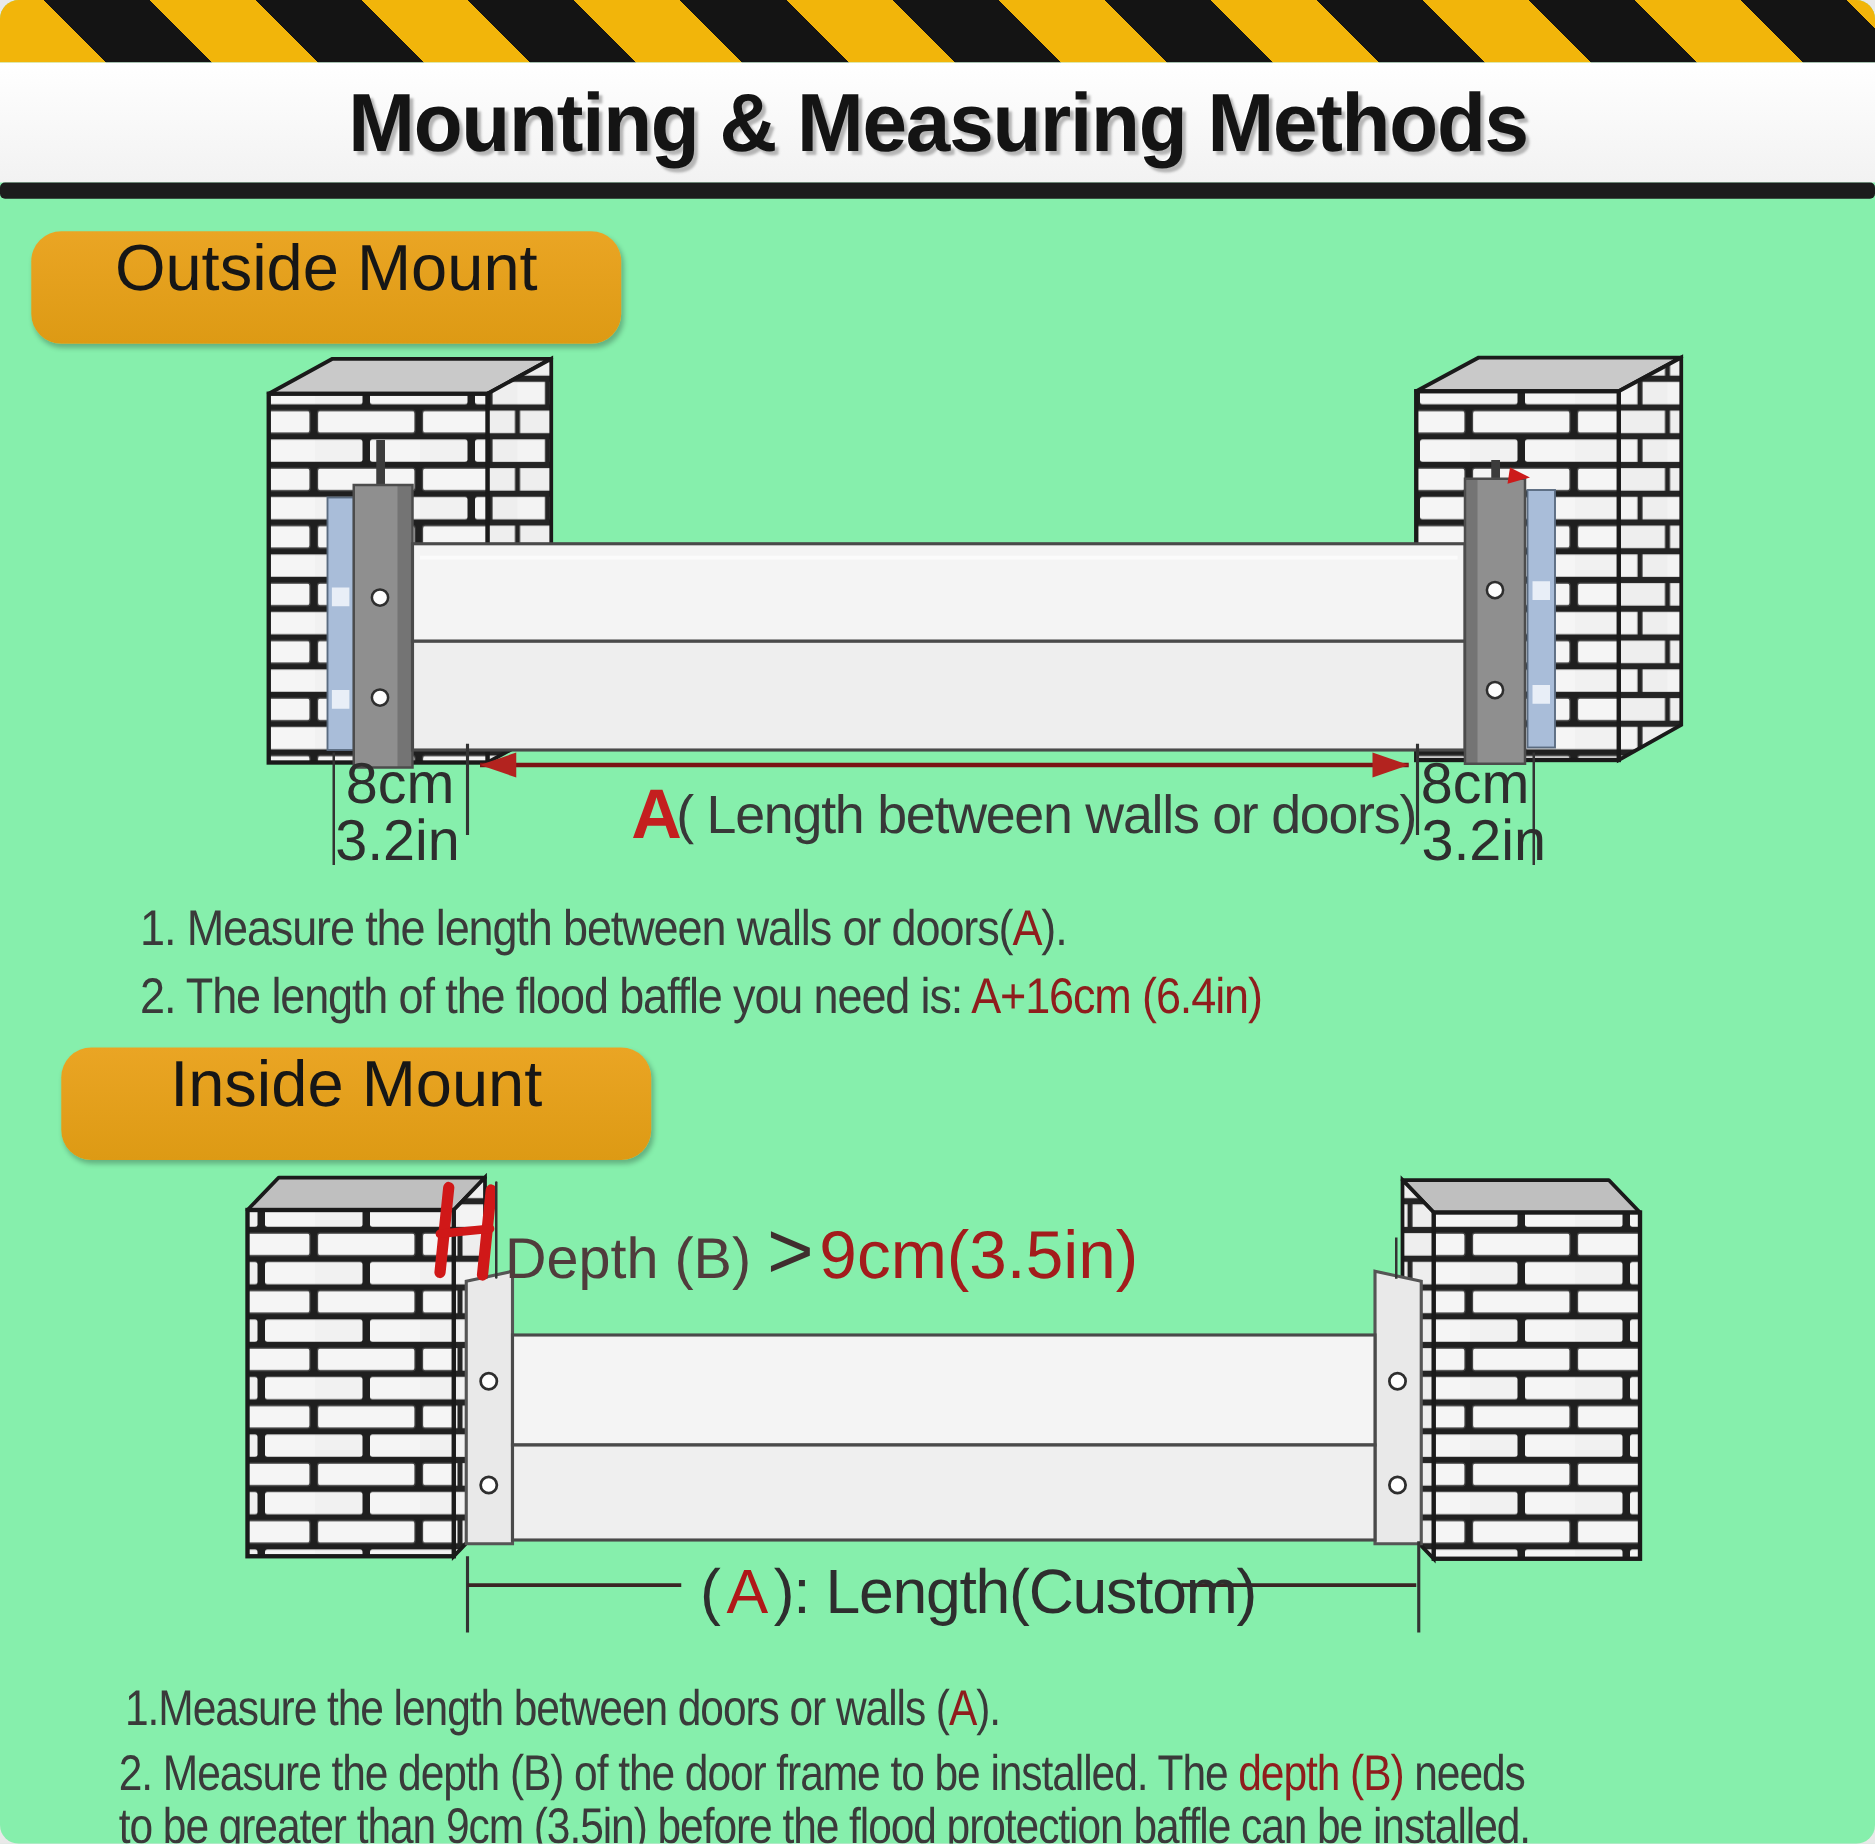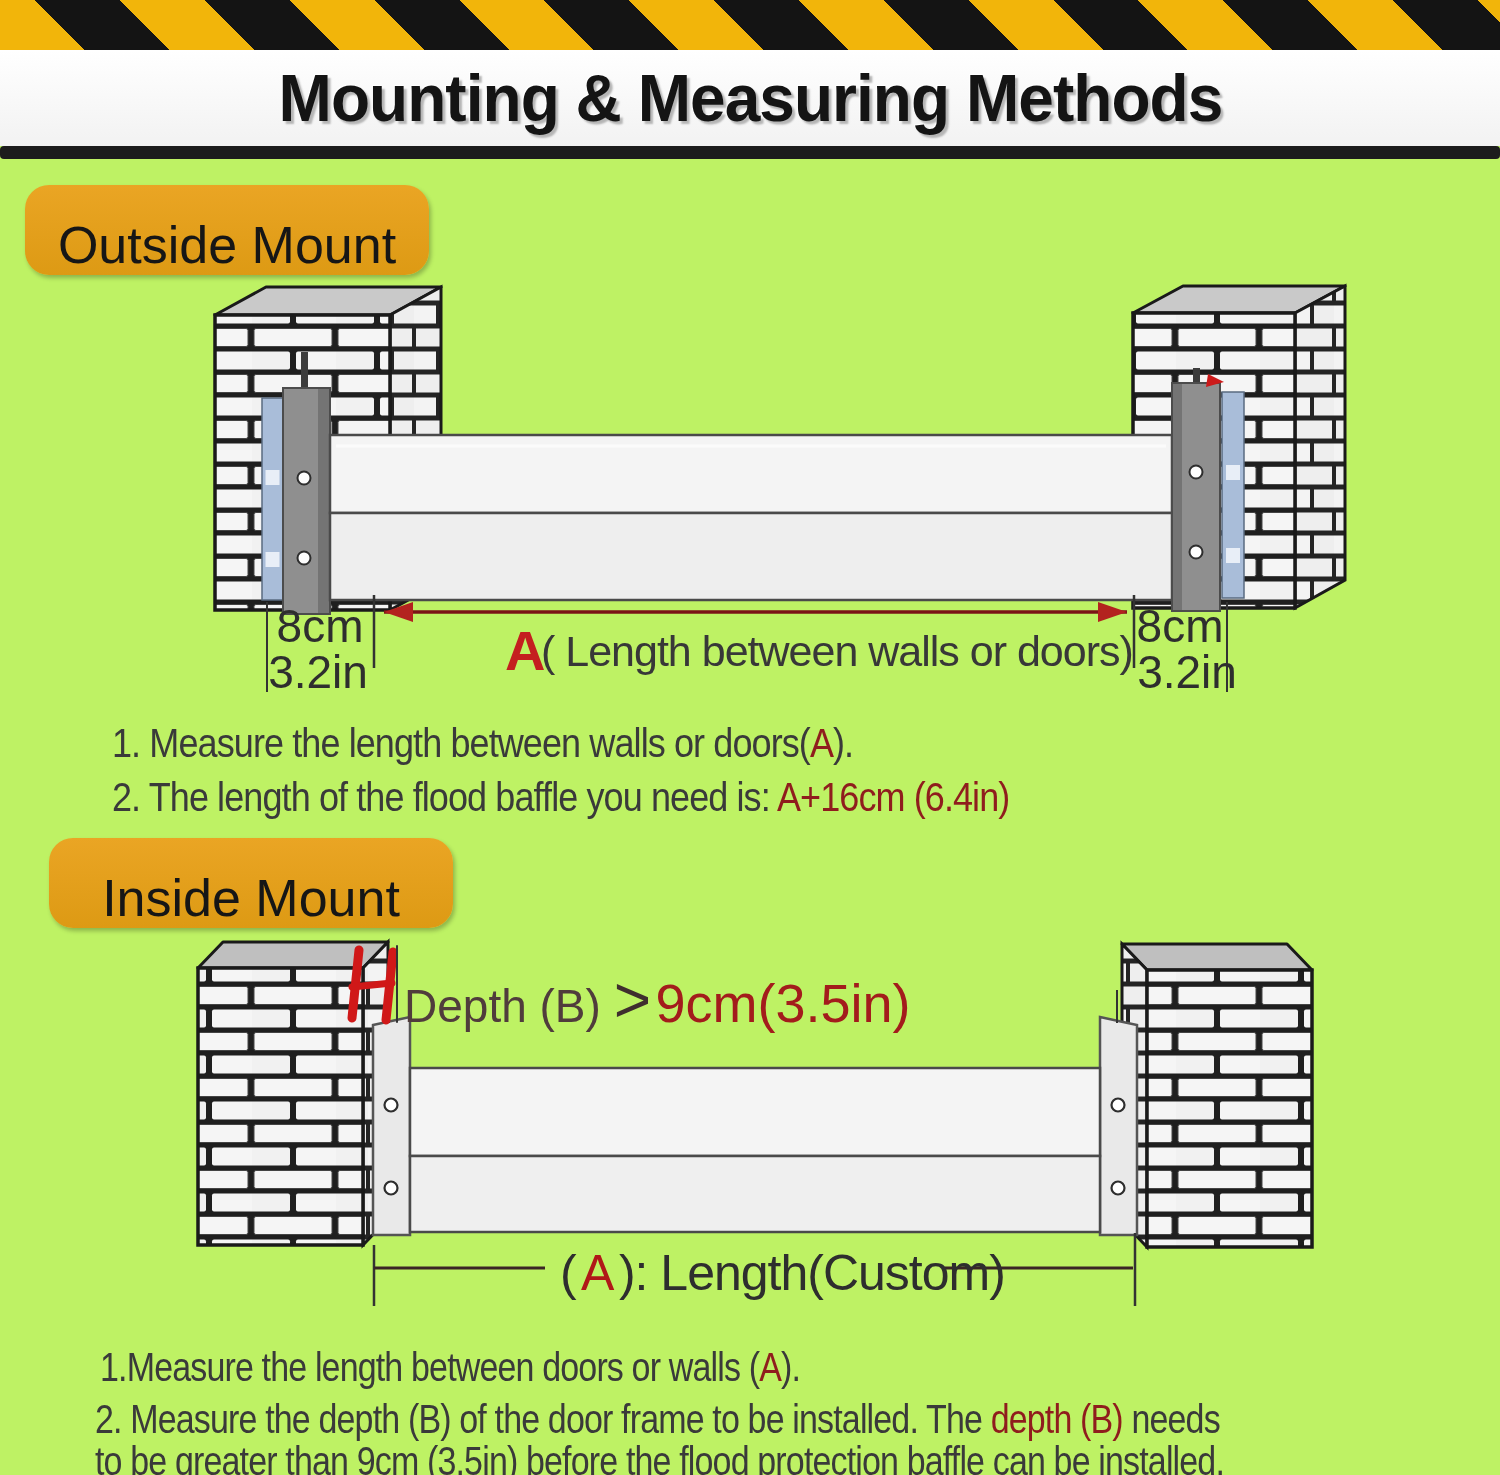--- a/index.html
+++ b/index.html
@@ -1,18 +1,18 @@
 <!DOCTYPE html>
 <html style="--hazard_yellow: #f2b50a; --badge: #eaa524; --accent_red: #c41f1f; --dark_red: #8f1d1d; --arrow: #7b1416;"><head>
 <meta charset="utf-8">
 <style>
   html,body{margin:0;padding:0;background:#e9e9e9;}
   .page{
-    position:relative;width:1500px;height:1475px;background:#bef264;
-    font-family:"Liberation Sans","DejaVu Sans",sans-serif;overflow:hidden;
+    position:relative;width:1500px;height:1475px;background:#86efac;
+    font-family:"Liberation Sans","DejaVu Sans",sans-serif;overflow:hidden;border-radius:15px;
   }
   
   .hazard-tape{
     position:absolute;left:0;top:0;width:100%;height:50px;
     background:repeating-linear-gradient(45deg,var(--hazard_yellow,#f2b50a) 0 60px,#141414 60px 120px);
     box-shadow:0 2px 4px rgba(0,0,0,.35);
   }
   .title-band{
     position:absolute;left:0;top:50px;width:100%;height:96px;
     background:linear-gradient(#ffffff,#f2f2f2);
@@ -20,24 +20,24 @@
   }
   .page-title{
     font-size:66px;font-weight:700;color:#141414;letter-spacing:-1px;
     transform:scaleX(.97);
     text-shadow:3px 3px 2px #b5b5b5,-1px -1px 0 #ffffff;
     white-space:nowrap;
   }
   .divider-bar{position:absolute;left:0;top:146px;width:100%;height:13px;background:#1c1c1c;border-radius:4px;}
   
   .badge{
-    position:absolute;left:25px;width:404px;height:90px;border-radius:24px;
+    position:absolute;left:25px;width:472px;height:90px;border-radius:24px;
     background:linear-gradient(var(--badge,#eaa524),#dd9a14);
     box-shadow:2px 3px 4px rgba(0,0,0,.25);
-    display:flex;align-items:flex-end;justify-content:center;
+    display:flex;align-items:flex-start;justify-content:center;
     font-size:52px;color:#161616;letter-spacing:0;white-space:nowrap;
   }
   .badge.outside{top:185px;}
   .badge.inside{top:838px;margin-left:24px;}
   
   .diagram{position:absolute;left:0;width:1500px;}
   #outside-svg{top:280px;height:420px;}
   #inside-svg{top:938px;height:392px;}
   
   .steps{position:absolute;color:#3a3a3a;font-size:40px;letter-spacing:-1px;white-space:nowrap;transform-origin:0 0;}

